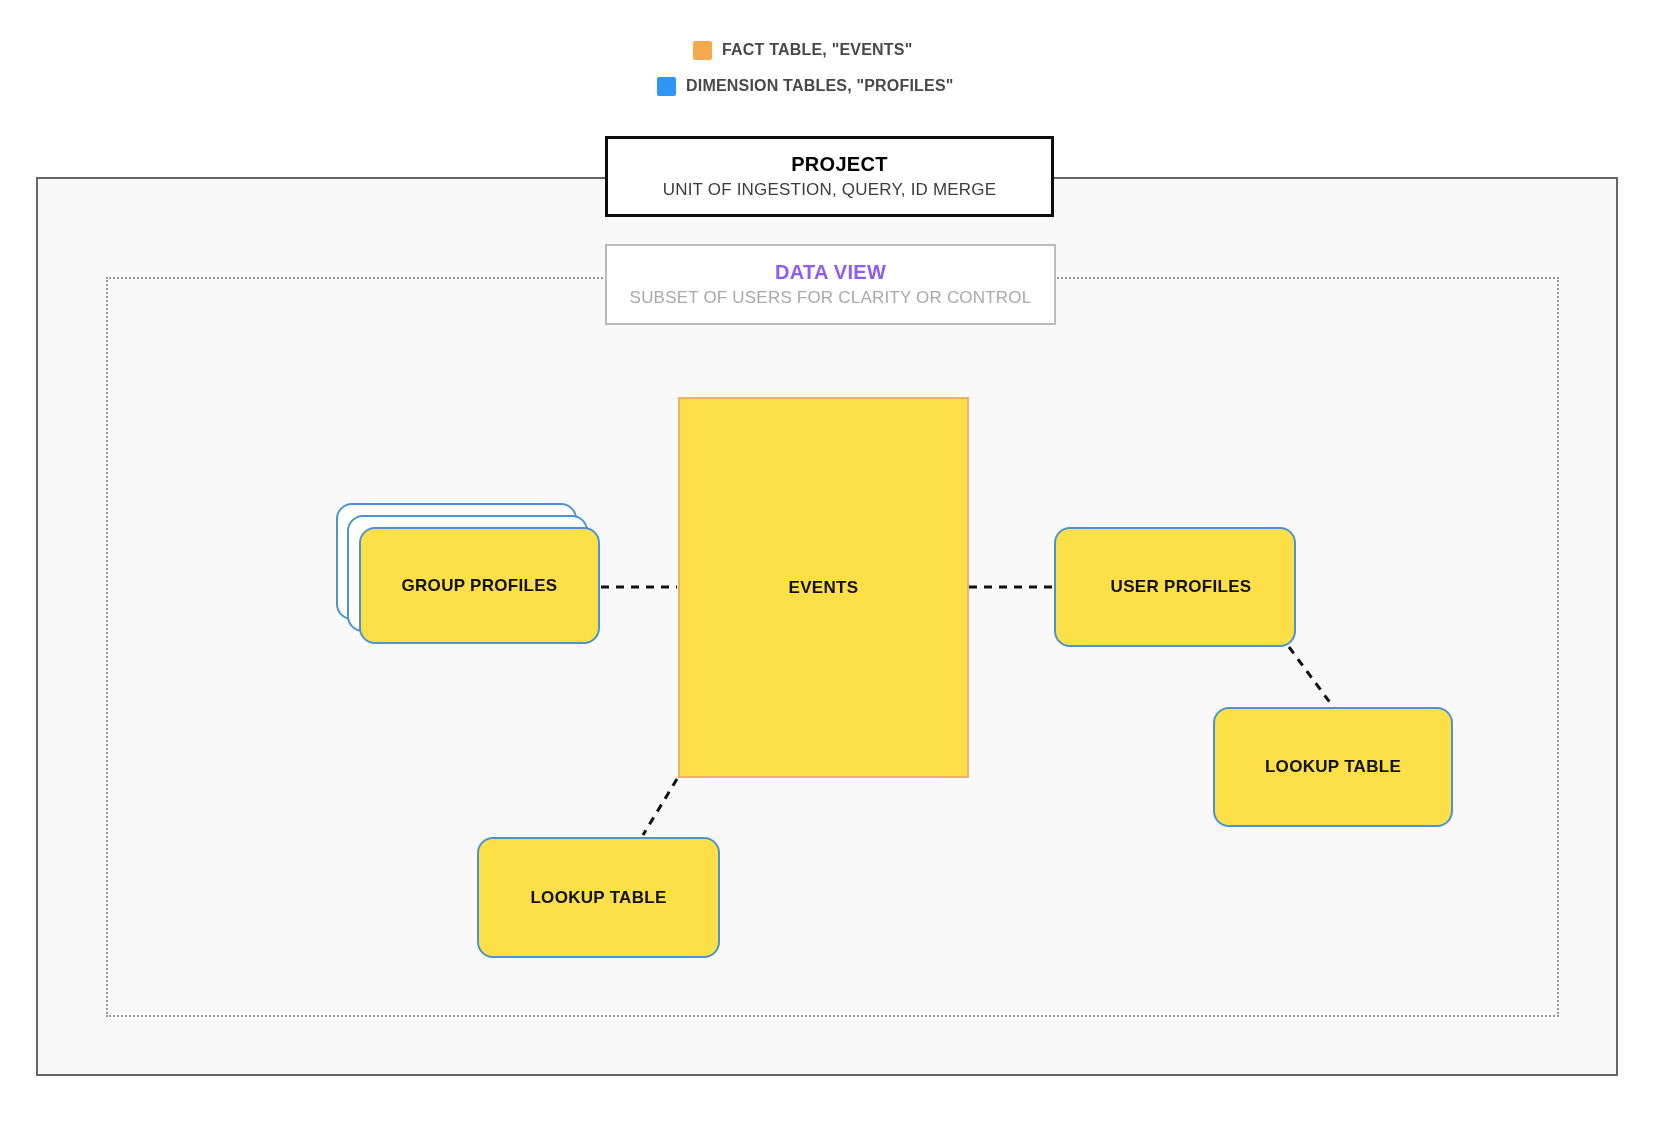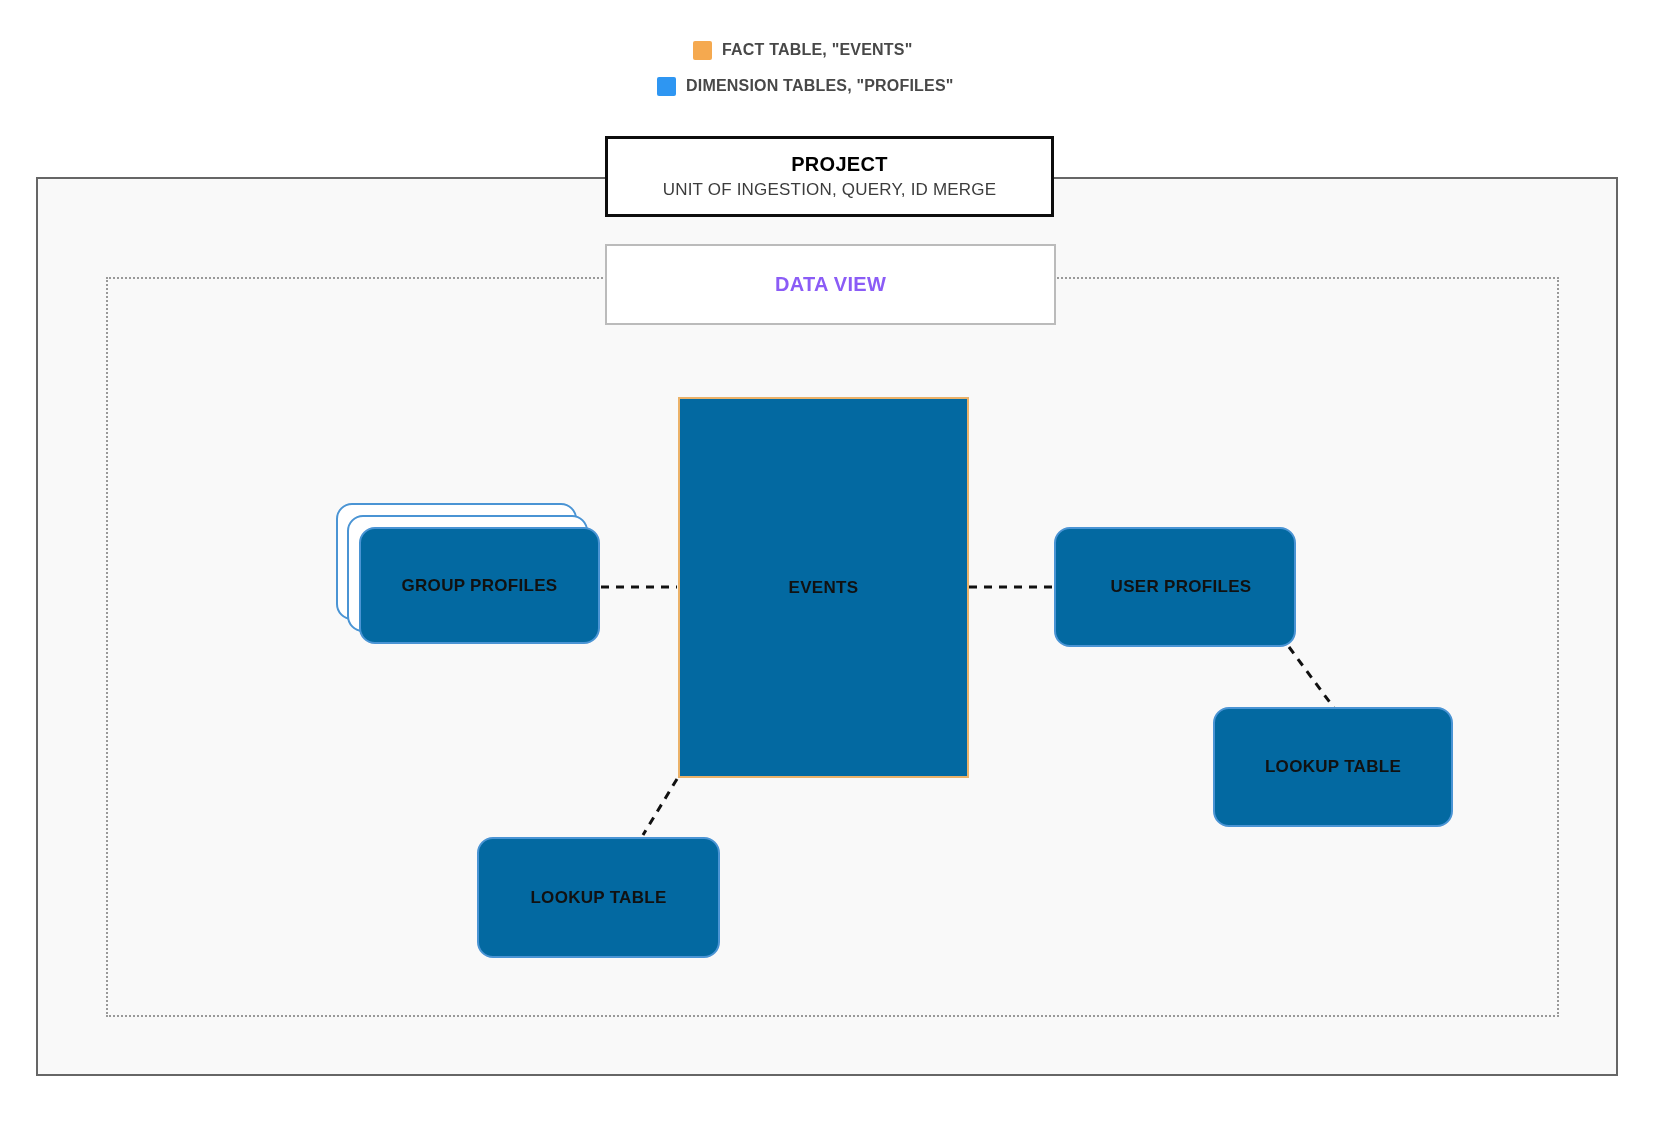--- a/index.html
+++ b/index.html
@@ -80,21 +80,21 @@
     width: 451px; height: 81px;
     border: 2px solid #bbbbbb;
   }
   .data-view-box .hb-title { font-size: 20px; font-weight: 700; color: #8b5cf6; letter-spacing: 0.3px; }
   .data-view-box .hb-subtitle { font-size: 17px; font-weight: 400; color: #a9a9a9; letter-spacing: 0.2px; }
 
   
   .node {
     position: absolute;
     box-sizing: border-box;
-    background: #0369a1;
+    background: #fde047;
     display: flex;
     align-items: center;
     justify-content: center;
     z-index: 3;
   }
   .node-label {
     font-size: 17px;
     font-weight: 700;
     color: #111111;
     letter-spacing: 0.3px;
@@ -156,20 +156,21 @@
   <div class="outer-rect"></div>
 
   <div class="dotted-rect"></div>
 
   <div class="header-box project-box">
     <div class="hb-title">PROJECT</div>
     <div class="hb-subtitle">UNIT OF INGESTION, QUERY, ID MERGE</div>
   </div>
   <div class="header-box data-view-box">
     <div class="hb-title">DATA VIEW</div>
+    <div class="hb-subtitle">SUBSET OF USERS FOR CLARITY OR CONTROL</div>
   </div>
 
   <svg class="connectors" viewBox="0 0 1664 1128" xmlns="http://www.w3.org/2000/svg">
     <line x1="601" y1="587" x2="677" y2="587"></line>
     <line x1="969" y1="587" x2="1053" y2="587"></line>
     <line x1="1289" y1="647" x2="1334" y2="708"></line>
     <line x1="677" y1="779" x2="643" y2="835"></line>
   </svg>
 
   <div class="node fact-node">

